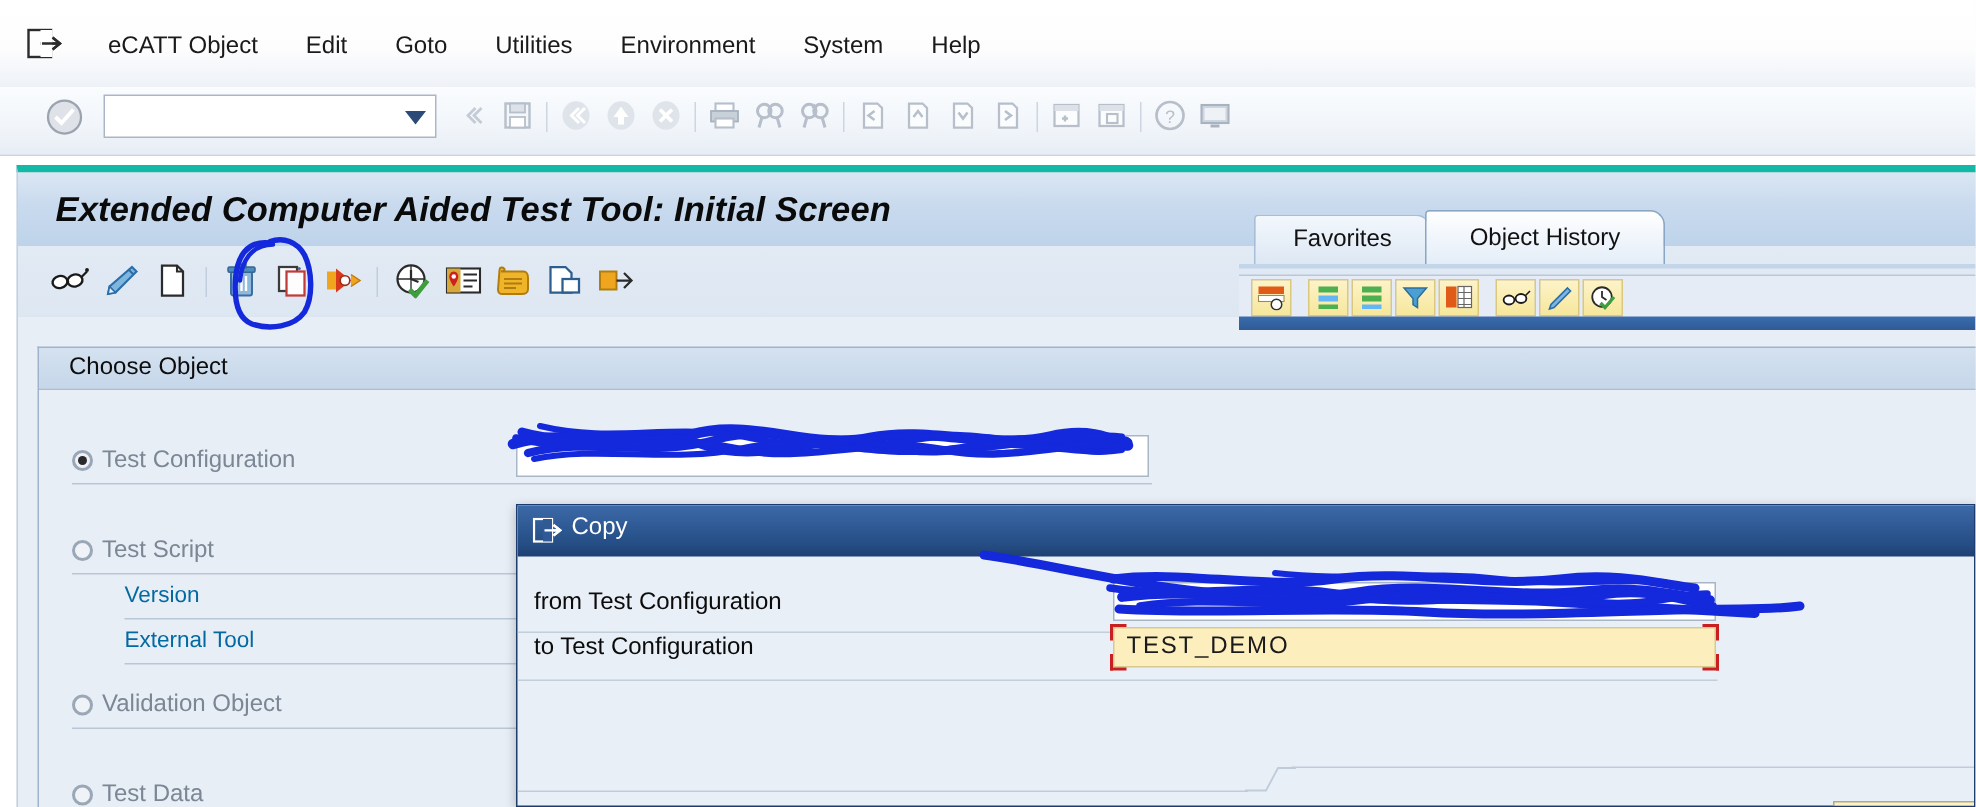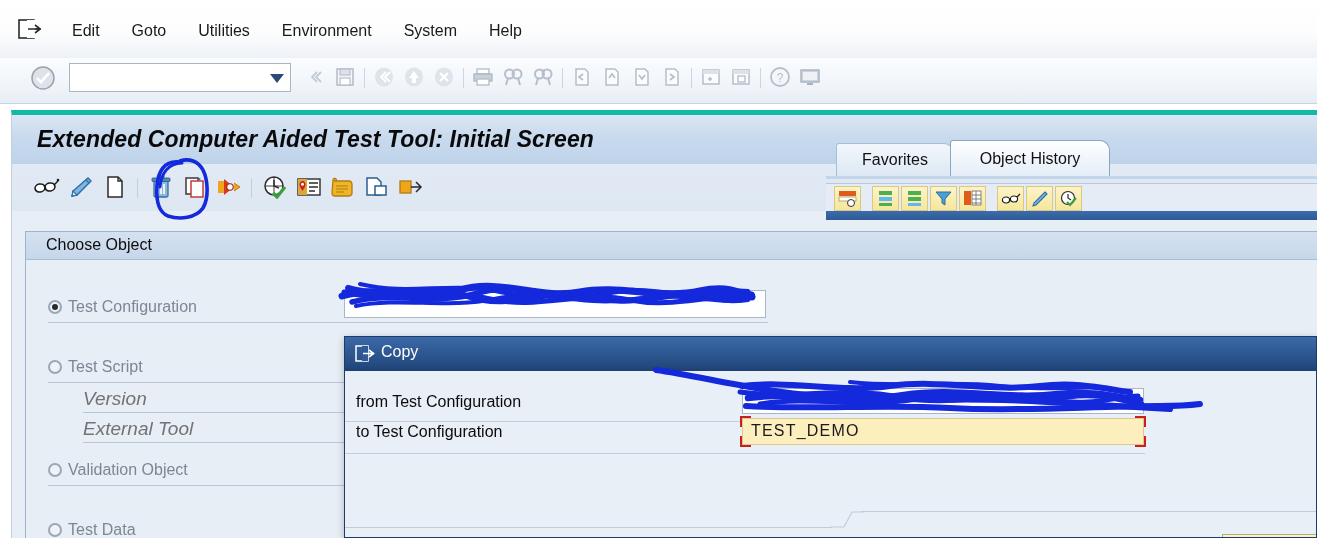--- a/index.html
+++ b/index.html
@@ -179,24 +179,23 @@
     width: 6px; height: 6px;
     border-radius: 50%;
     background: #2a2a2a;
   }
   .radio-label {
     font-size: 16px;
     color: #7b8795;
   }
   .sub-label {
     position: absolute;
-    font-size: 19px;
-    color: #737373;
+    font-size: 15px;
+    color: #0369a1;
     white-space: nowrap;
-    font-style: italic;
   }
   .fieldline {
     position: absolute;
     height: 1px;
     background: #b9c6d6;
   }
   .inputbox {
     position: absolute;
     background: #ffffff;
     border: 1px solid #aab7c7;
@@ -350,20 +349,23 @@
   <div class="menubar">
     <div class="menu-sapicon">
       <svg width="24" height="22" viewBox="0 0 24 22">
         <rect x="1" y="2" width="15" height="18" fill="none" stroke="#2b2b2b" stroke-width="1.6"></rect>
         <path d="M9 11 H21 M17 7 L22 11 L17 15" fill="none" stroke="#2b2b2b" stroke-width="1.6"></path>
         <rect x="9" y="2" width="8" height="18" fill="#ffffff"></rect>
         <path d="M10 11 H21 M17 7 L22 11 L17 15" fill="none" stroke="#2b2b2b" stroke-width="1.6"></path>
       </svg>
     </div>
     <div class="menu-items">
+      <div class="menu-item">
+        <span>eCATT Object</span>
+      </div>
       <div class="menu-item">
         <span>Edit</span>
       </div>
       <div class="menu-item">
         <span>Goto</span>
       </div>
       <div class="menu-item">
         <span>Utilities</span>
       </div>
       <div class="menu-item">

